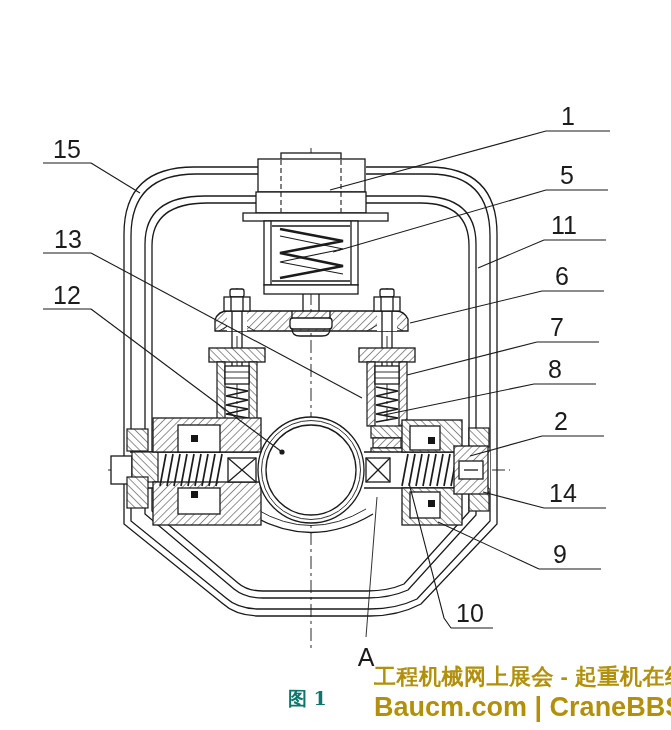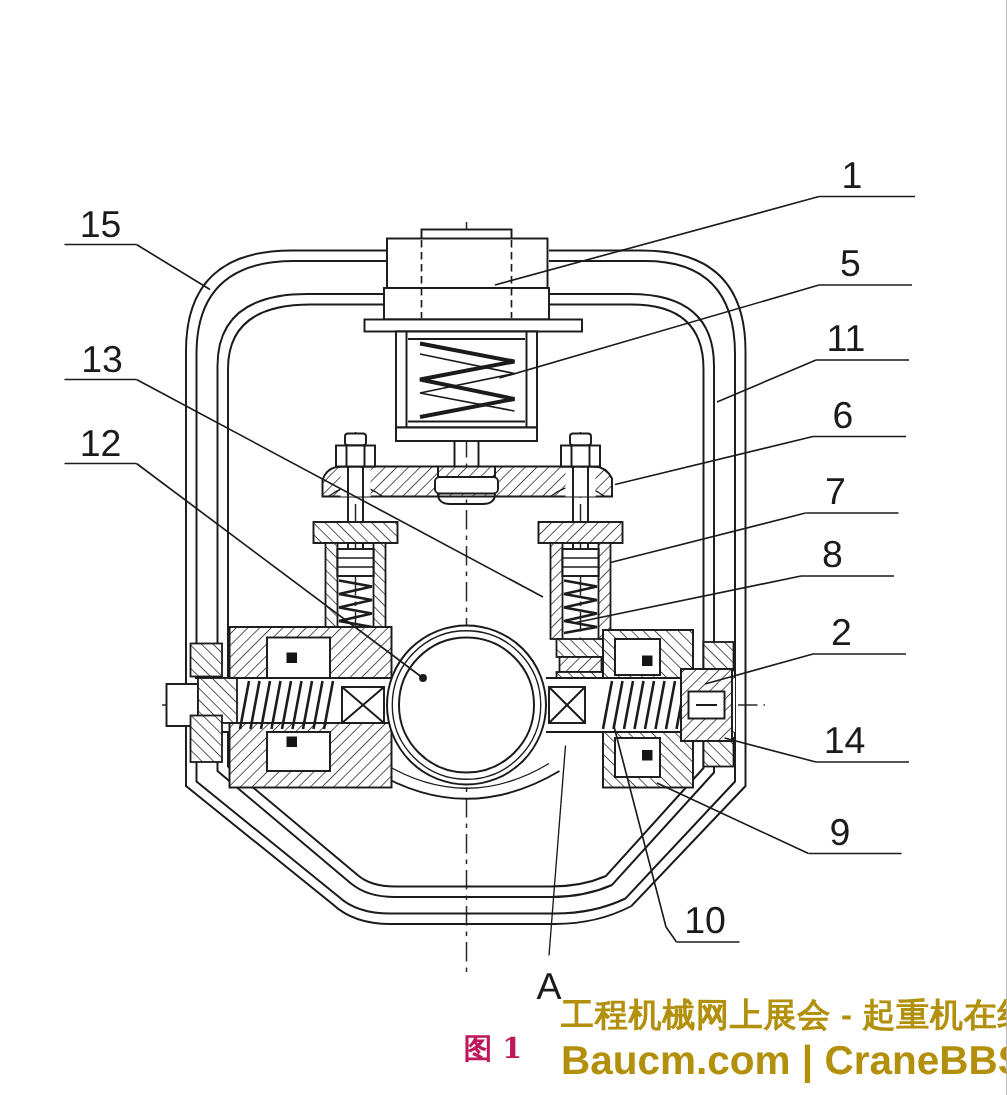--- a/index.html
+++ b/index.html
@@ -11,23 +11,23 @@
   .wfill{fill:#ffffff;stroke:#1b1b1b;stroke-width:1.3;}
   .wplain{fill:#ffffff;stroke:none;}
   .cl{stroke:#2a2a2a;stroke-width:1;fill:none;stroke-dasharray:13 4 3 4;}
   .dash{stroke:#1b1b1b;stroke-width:1.1;fill:none;stroke-dasharray:5 3;}
   .leader{stroke:#1b1b1b;stroke-width:1.1;fill:none;}
   .plabel{font:25px "Liberation Sans",sans-serif;fill:#1b1b1b;text-anchor:middle;}
   .seal{fill:#151515;stroke:none;}
   .spring{stroke:#1b1b1b;stroke-width:1.7;fill:none;}
   .coil{stroke:#1b1b1b;stroke-width:2.6;fill:none;}
   .coil2{stroke:#1b1b1b;stroke-width:1.1;fill:none;}
-  .caption{position:absolute;left:288px;top:686px;width:60px;text-align:right;
+  .caption{position:absolute;left:288px;top:686px;width:60px;text-align:left;
            font-family:"DejaVu Serif","Liberation Serif",serif;font-weight:bold;
-           font-size:19px;color:#be185d;}
+           font-size:19px;color:#0f766e;}
   .wm{position:absolute;left:374px;font-weight:bold;white-space:nowrap;}
   .wm1{top:662px;font-size:22px;letter-spacing:0.5px;}
   .wm2{top:692px;font-size:27px;}
 </style>
 </head>
 <body>
 
 <div class="stage">
 
 <svg width="671" height="730" viewBox="0 0 671 730">

